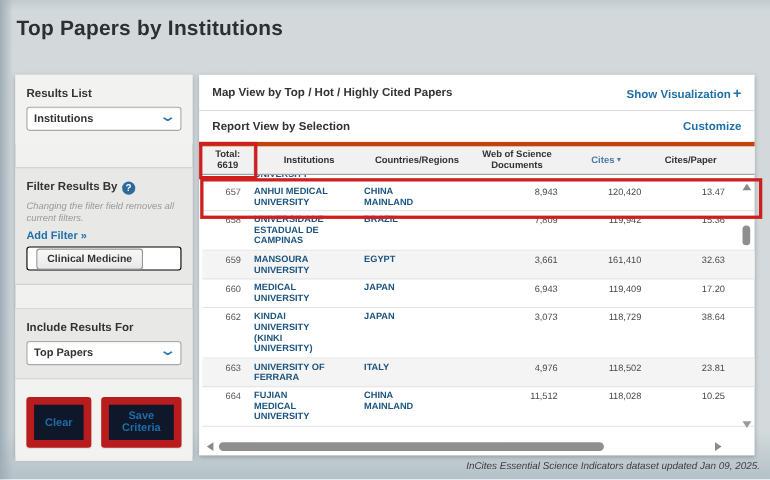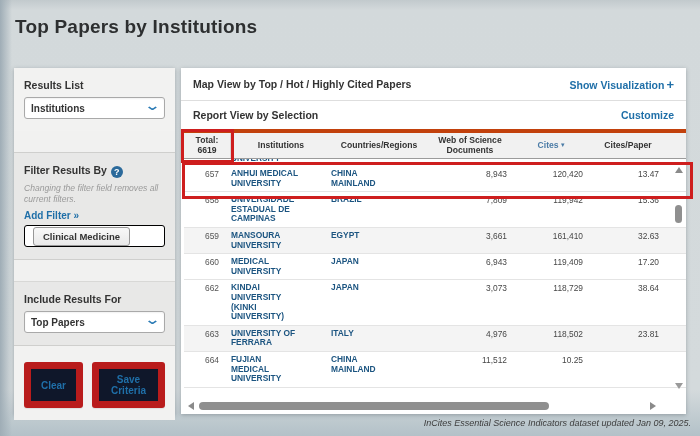--- a/index.html
+++ b/index.html
@@ -213,20 +213,21 @@
             <div class="cell num n-cpp">23.81</div>
           </div>
           <div class="trow">
             <div class="cell rank">664</div>
             <div class="cell inst">FUJIAN
 MEDICAL
 UNIVERSITY</div>
             <div class="cell country">CHINA
 MAINLAND</div>
             <div class="cell num n-docs">11,512</div>
+            <div class="cell num n-cites">118,028</div>
             <div class="cell num n-cpp">10.25</div>
           </div>
         </div>
 
       <div class="vscroll">
         <div class="tri tri-up"></div>
         <div class="vthumb"></div>
         <div class="tri tri-down"></div>
       </div>
     </div>

